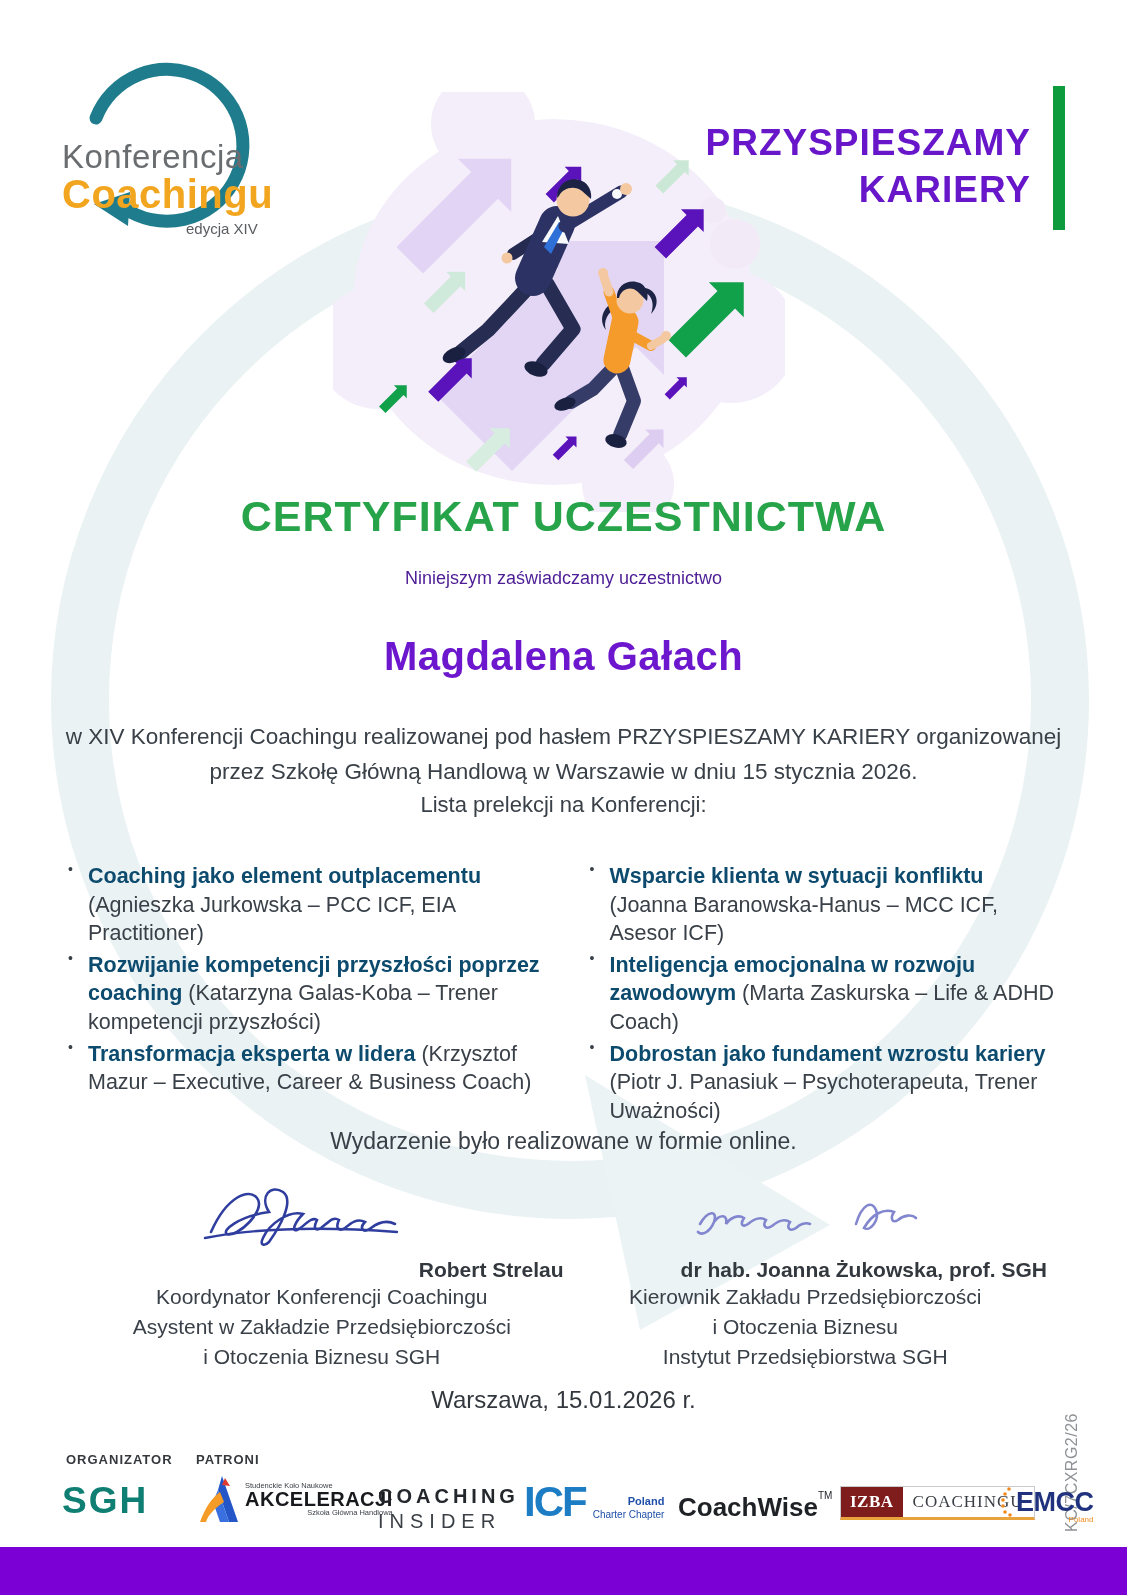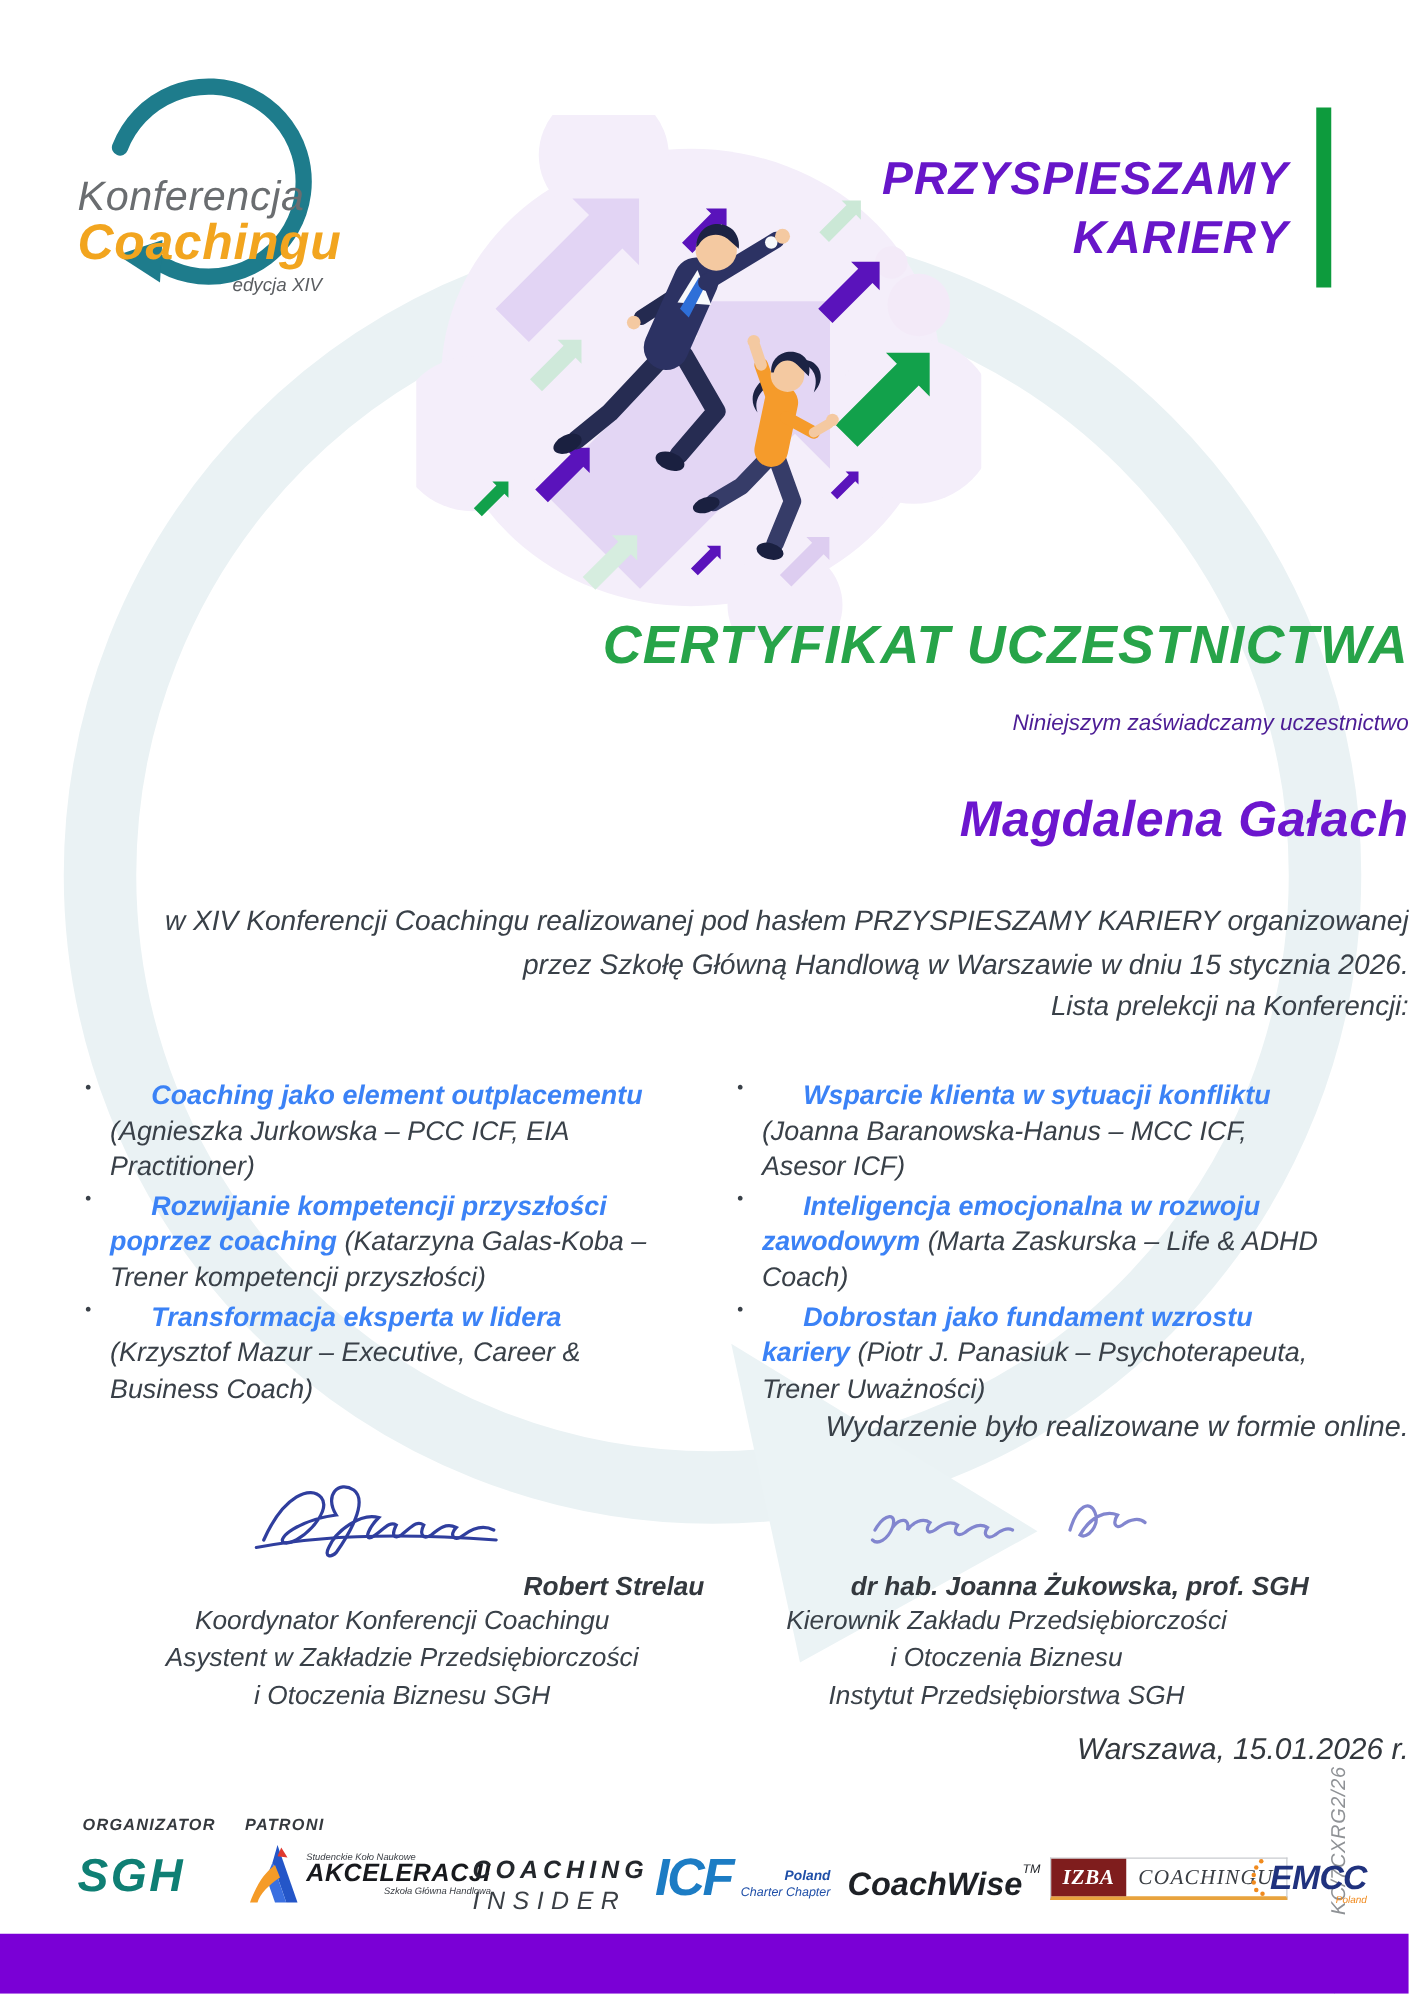--- a/index.html
+++ b/index.html
@@ -1,50 +1,50 @@
 <!DOCTYPE html>
 <html><head>
 <meta charset="utf-8">
 <style>
   html,body{margin:0;padding:0;}
   body{font-family:"Liberation Sans",sans-serif;background:#ffffff;}
-  .page{position:relative;width:1127px;height:1595px;background:#fff;overflow:hidden;color:#394048;font-style:italic;}
+  .page{position:relative;width:1127px;height:1595px;background:#fff;overflow:hidden;color:#394048;}
 
   
   .watermark{position:absolute;left:0;top:0;width:1127px;height:1595px;pointer-events:none;}
 
   
   .logo{position:absolute;left:60px;top:58px;width:230px;height:190px;}
   .logo svg{position:absolute;left:0;top:0;}
   .logo-line1{position:absolute;left:2px;top:80px;font-size:33px;color:#6A6D70;letter-spacing:.5px;}
   .logo-line2{position:absolute;left:2px;top:114px;font-size:40px;font-weight:bold;color:#F2A51F;letter-spacing:.5px;}
   .logo-edition{position:absolute;left:126px;top:162px;font-size:15px;color:#5a5d61;}
 
   
   .slogan-wrap{position:absolute;top:86px;right:62px;display:flex;align-items:center;gap:22px;}
   .slogan{margin-top:16px;text-align:right;font-size:37px;font-weight:800;color:#6716C9;line-height:1.28;letter-spacing:1px;}
   .green-bar{width:12px;height:144px;background:#0D9B3D;}
 
   
   .illustration{position:absolute;left:333px;top:92px;width:452px;height:420px;}
 
   
-  .center{position:absolute;left:0;width:100%;text-align:right;}
+  .center{position:absolute;left:0;width:100%;text-align:center;}
   .title{top:492px;font-size:43px;font-weight:800;color:#27A449;letter-spacing:1px;}
   .subtitle{top:568px;font-size:18px;color:#4c1d95;}
   .recipient{top:634px;font-size:40px;font-weight:800;color:#6C16CE;letter-spacing:.5px;}
   .description{top:720px;font-size:22.5px;line-height:1.55;color:#394048;}
   .list-heading{top:792px;font-size:22px;color:#394048;}
 
   
   .talks{position:absolute;top:862px;left:66px;right:62px;display:flex;gap:44px;}
   .talk-col{flex:1;}
   .talk-item{position:relative;padding-left:22px;font-size:21.5px;line-height:1.33;color:#394048;margin-bottom:3px;}
   .talk-item::before{content:"•";position:absolute;left:2px;top:-2px;font-size:14px;color:#394048;}
-  .talk-title{font-weight:bold;color:#3b82f6;margin-left:33px;}
+  .talk-title{font-weight:bold;color:#0c4a6e;}
 
   
   .online-note{top:1128px;font-size:23px;}
 
   
   .signatures{position:absolute;top:1178px;left:80px;right:80px;display:flex;}
   .sig-block{flex:1;text-align:center;}
   .sig-img{height:72px;display:flex;align-items:flex-end;justify-content:center;}
   .sig-name{font-size:21px;font-weight:bold;color:#33383E;margin-top:8px;text-align:right;}
   .sig-line{font-size:21px;line-height:1.42;color:#394048;}

